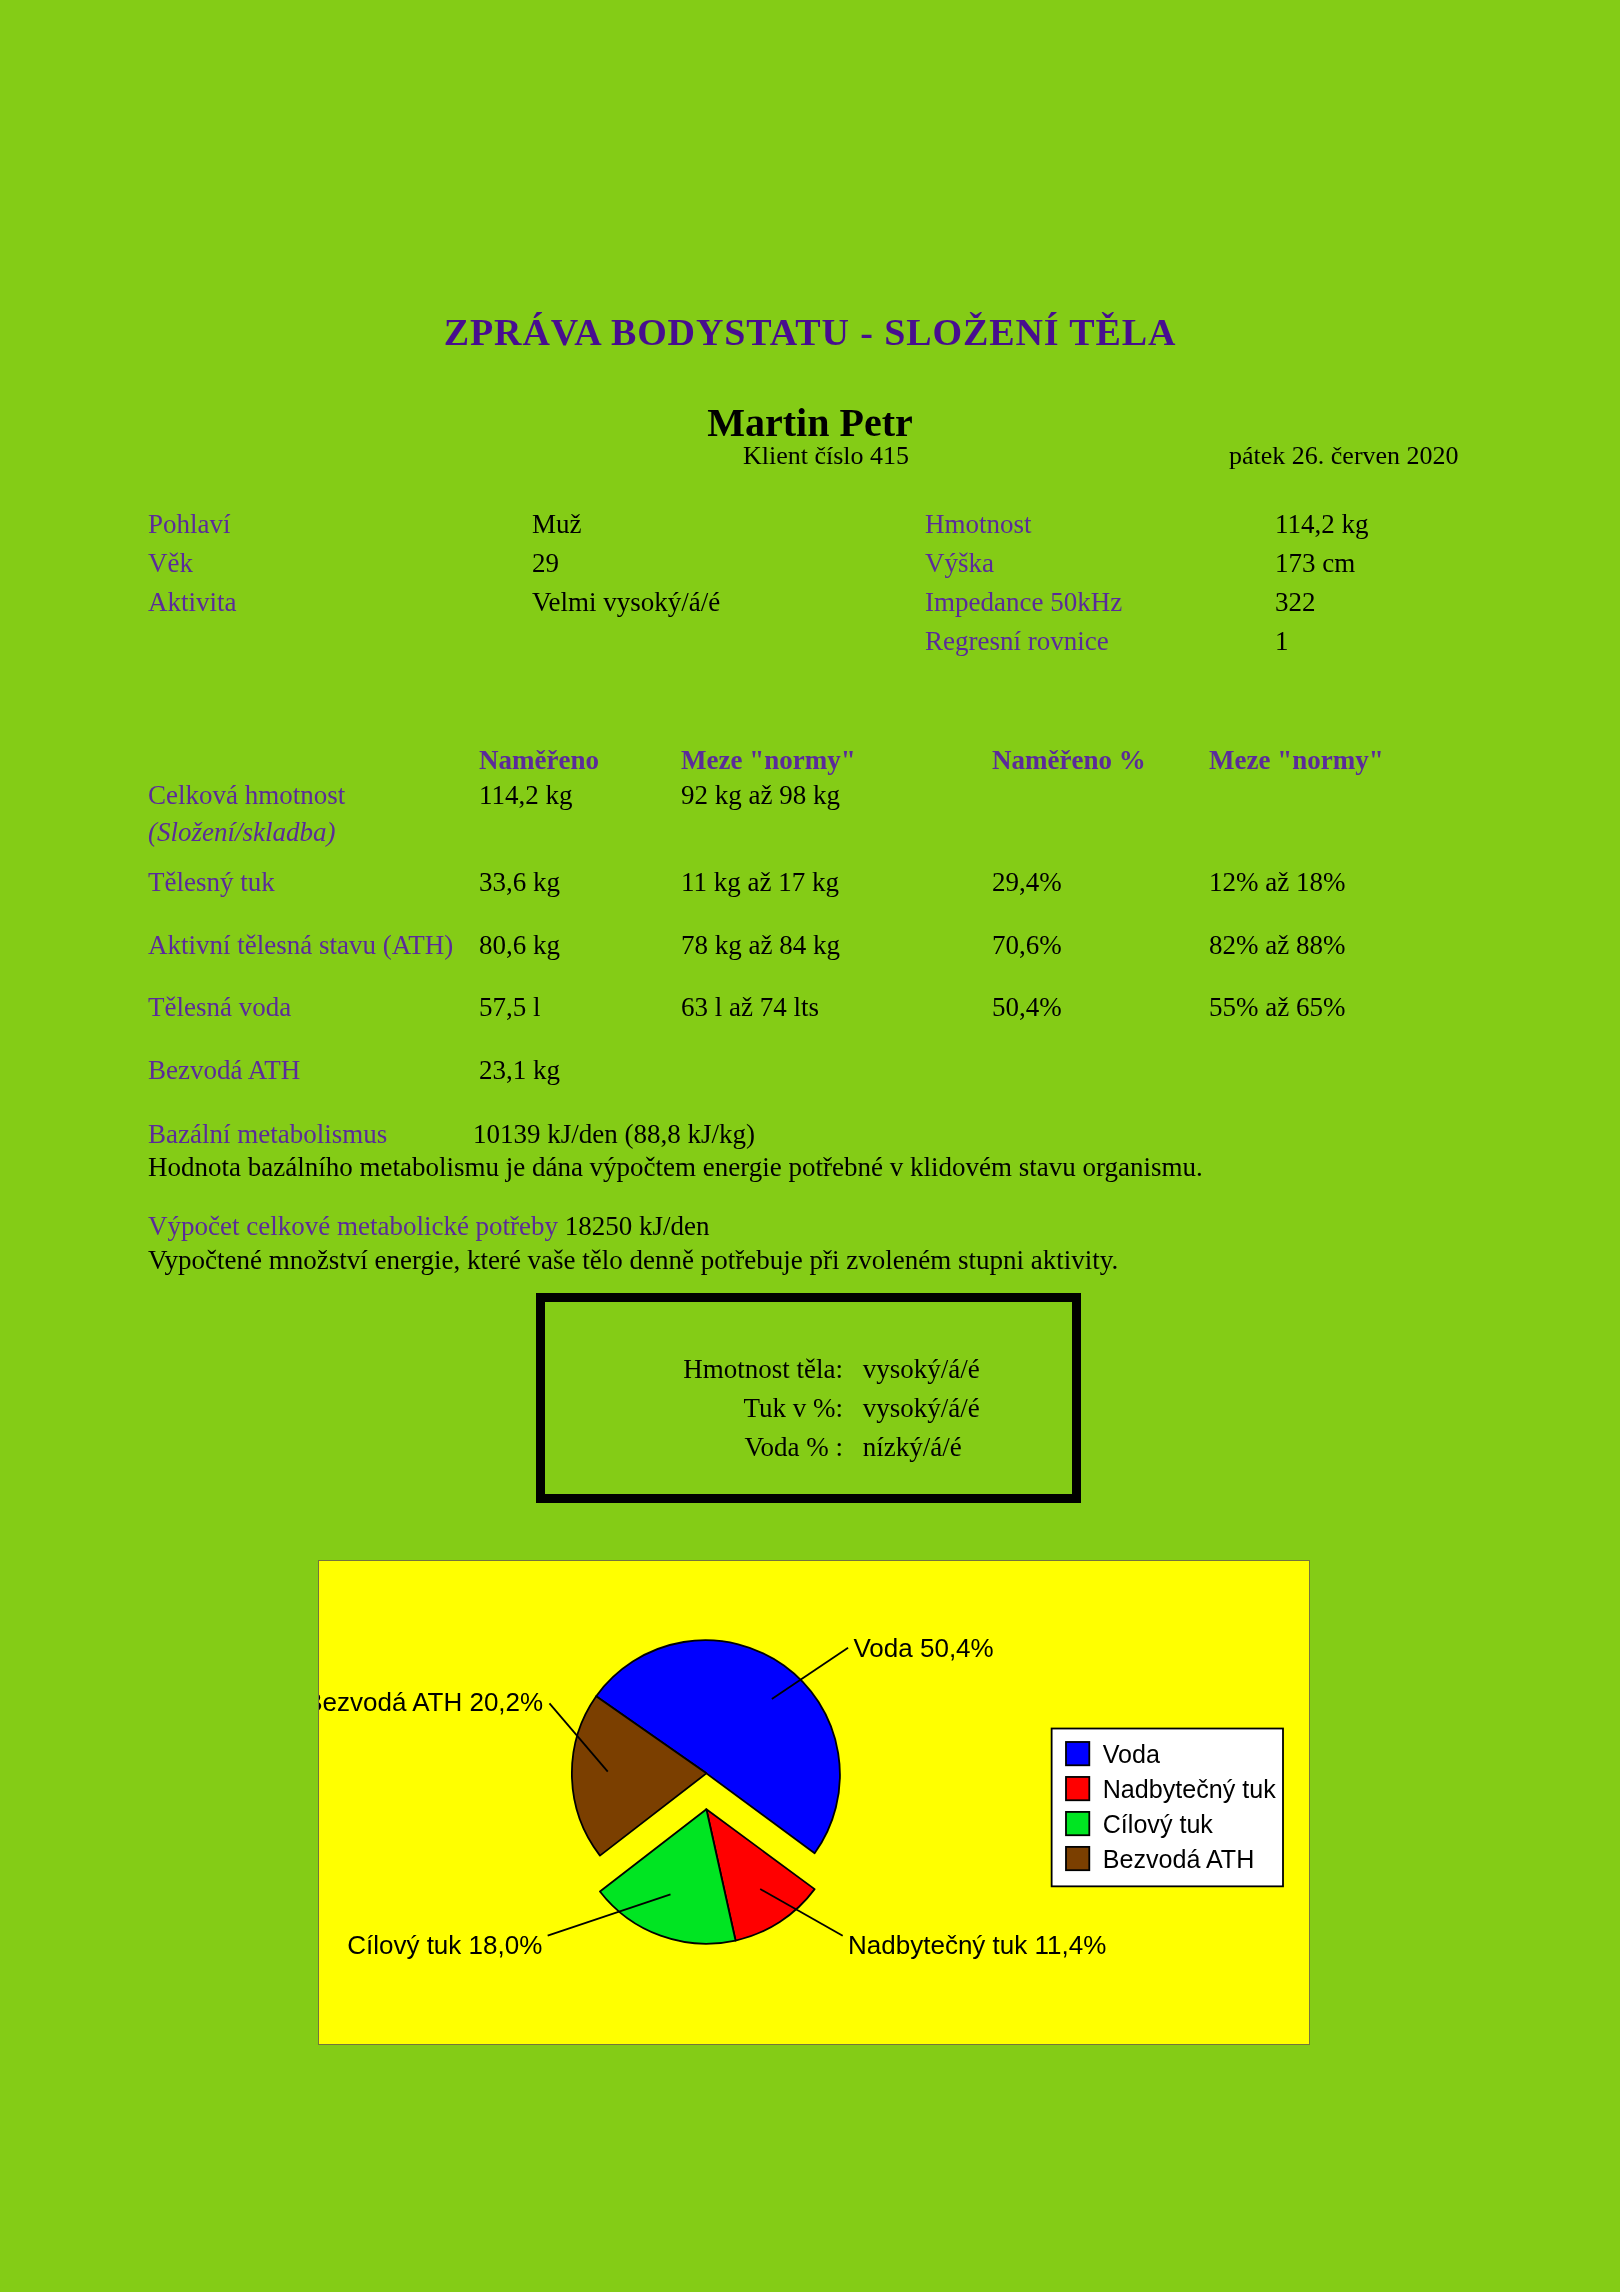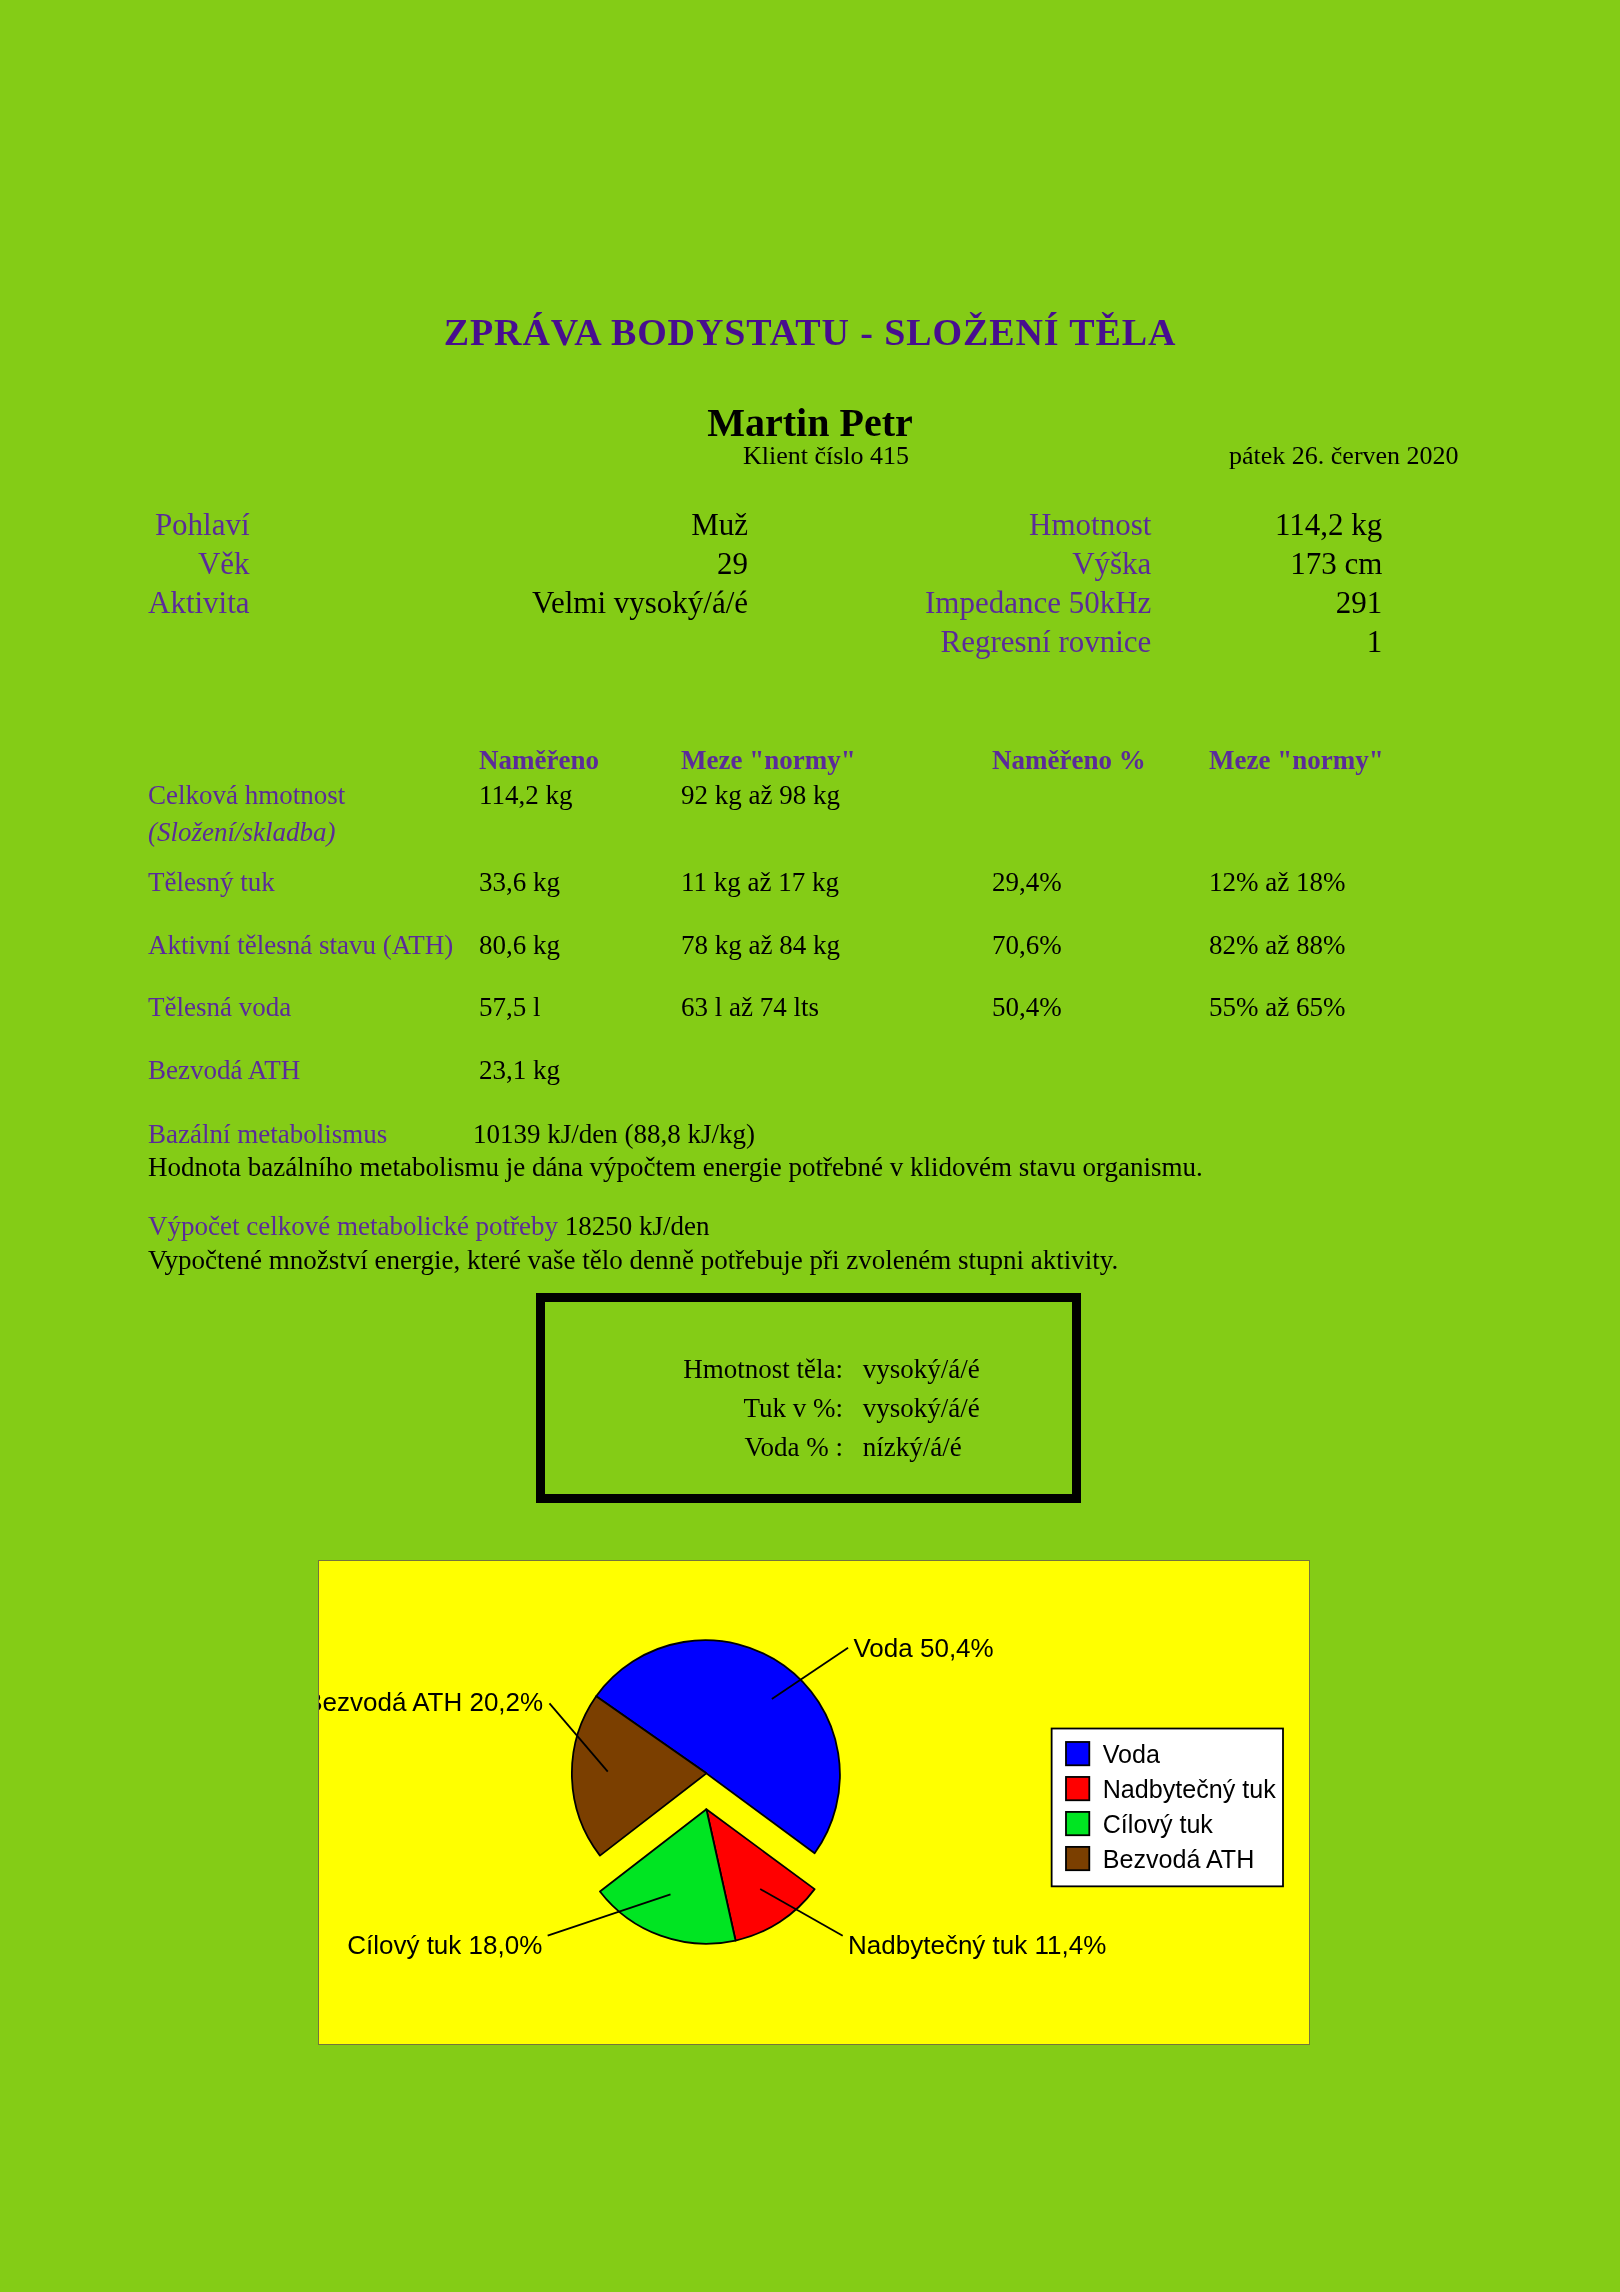--- a/index.html
+++ b/index.html
@@ -7,21 +7,21 @@
     position:relative;width:1620px;height:2293px;background:#84cc16;
     font-family:"Liberation Serif","DejaVu Serif",serif;color:#000;overflow:hidden;
   }
   .abs{position:absolute;}
   .center{left:0;right:0;text-align:center;}
   .purple{color:#5b2b9a;}
   .title{top:310px;font-size:38px;font-weight:bold;color:#470e8f;letter-spacing:0.9px;}
   .client-name{top:399px;font-size:40px;font-weight:bold;}
   .client-number{top:441px;font-size:26px;padding-left:32px;}
   .report-date{top:441px;left:1229px;font-size:26px;}
-  .infocol{font-size:31px;line-height:39px;text-align:right;}
+  .infocol{font-size:27px;line-height:39px;}
   .lbl-left{left:148px;top:505px;}
   .val-left{left:532px;top:505px;}
   .lbl-right{left:925px;top:505px;}
   .val-right{left:1275px;top:505px;}
   .trow{position:absolute;left:0;top:0;width:100%;height:0;font-size:27px;}
   .trow span{position:absolute;white-space:nowrap;}
   .c0{left:148px;}
   .c1{left:479px;}
   .c2{left:681px;}
   .c3{left:992px;}
@@ -66,21 +66,21 @@
   </div>
   <div class="abs infocol lbl-right purple">
     <div>Hmotnost</div>
     <div>Výška</div>
     <div>Impedance 50kHz</div>
     <div>Regresní rovnice</div>
   </div>
   <div class="abs infocol val-right">
     <div>114,2 kg</div>
     <div>173 cm</div>
-    <div>291</div>
+    <div>322</div>
     <div>1</div>
   </div>
 
   <div class="trow thead" style="top:745px">
     <span class="c1">Naměřeno</span>
     <span class="c2">Meze "normy"</span>
     <span class="c3">Naměřeno %</span>
     <span class="c4">Meze "normy"</span>
   </div>
 

